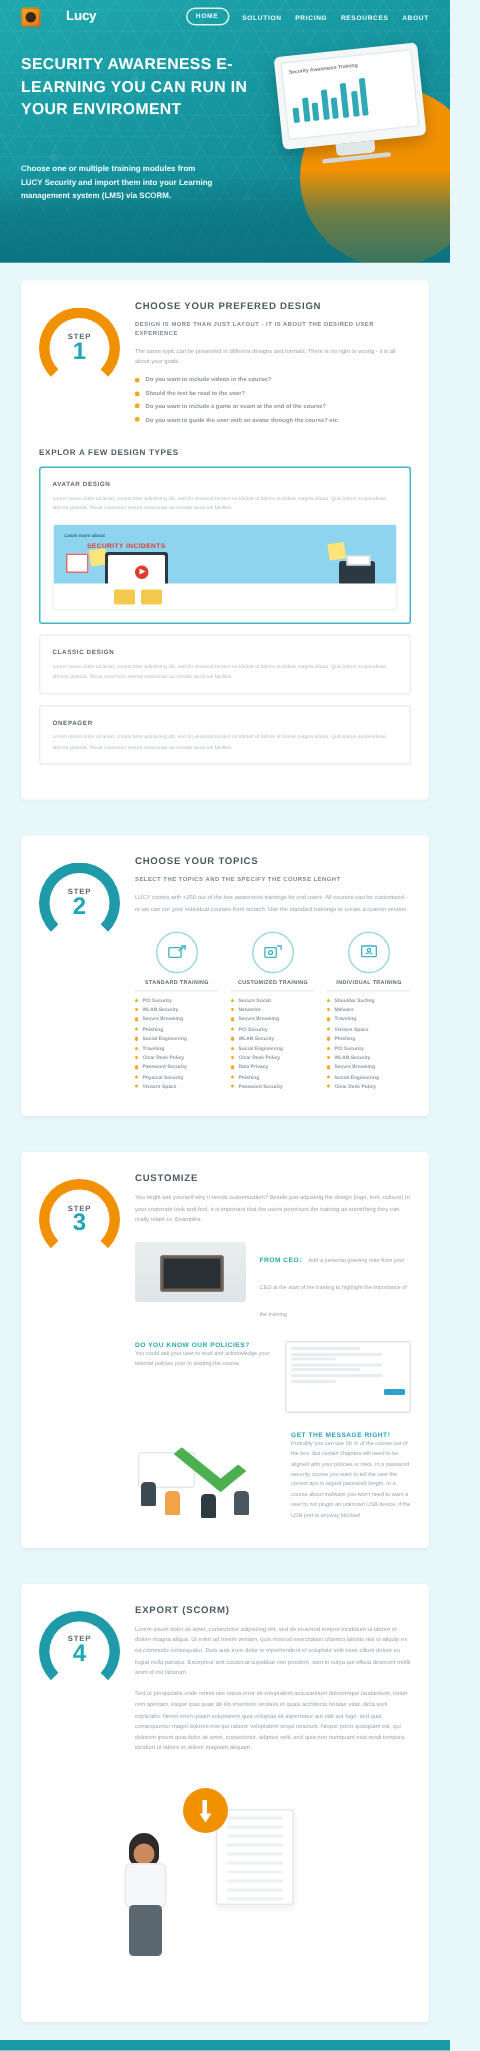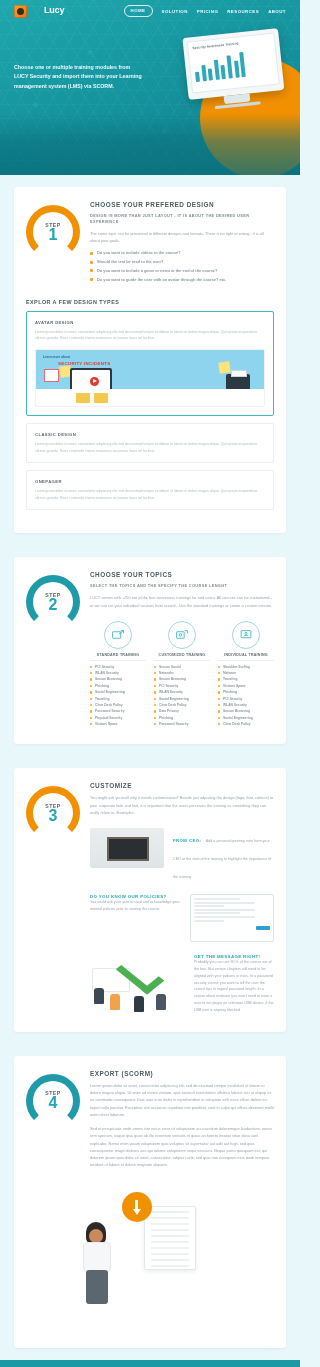--- a/index.html
+++ b/index.html
@@ -300,20 +300,21 @@
             <i style="height:66%"></i>
               <i style="height:95%"></i>
           </div>
         </div>
       </div>
       <div class="monitor-stand"></div>
       <div class="monitor-base"></div>
     </div>
 
     <div class="hero-body">
+      <div class="hero-title">SECURITY AWARENESS E-LEARNING YOU CAN RUN IN YOUR ENVIROMENT</div>
       <div class="hero-sub">Choose one or multiple training modules from LUCY Security and import them into your Learning management system (LMS) via SCORM.</div>
     </div>
     <div class="hero-wave"></div>
   </div>
 
   <div class="wrap">
     <div class="card">
       <div class="step-row">
         <div class="step-badge">
           <div class="ring orange">

